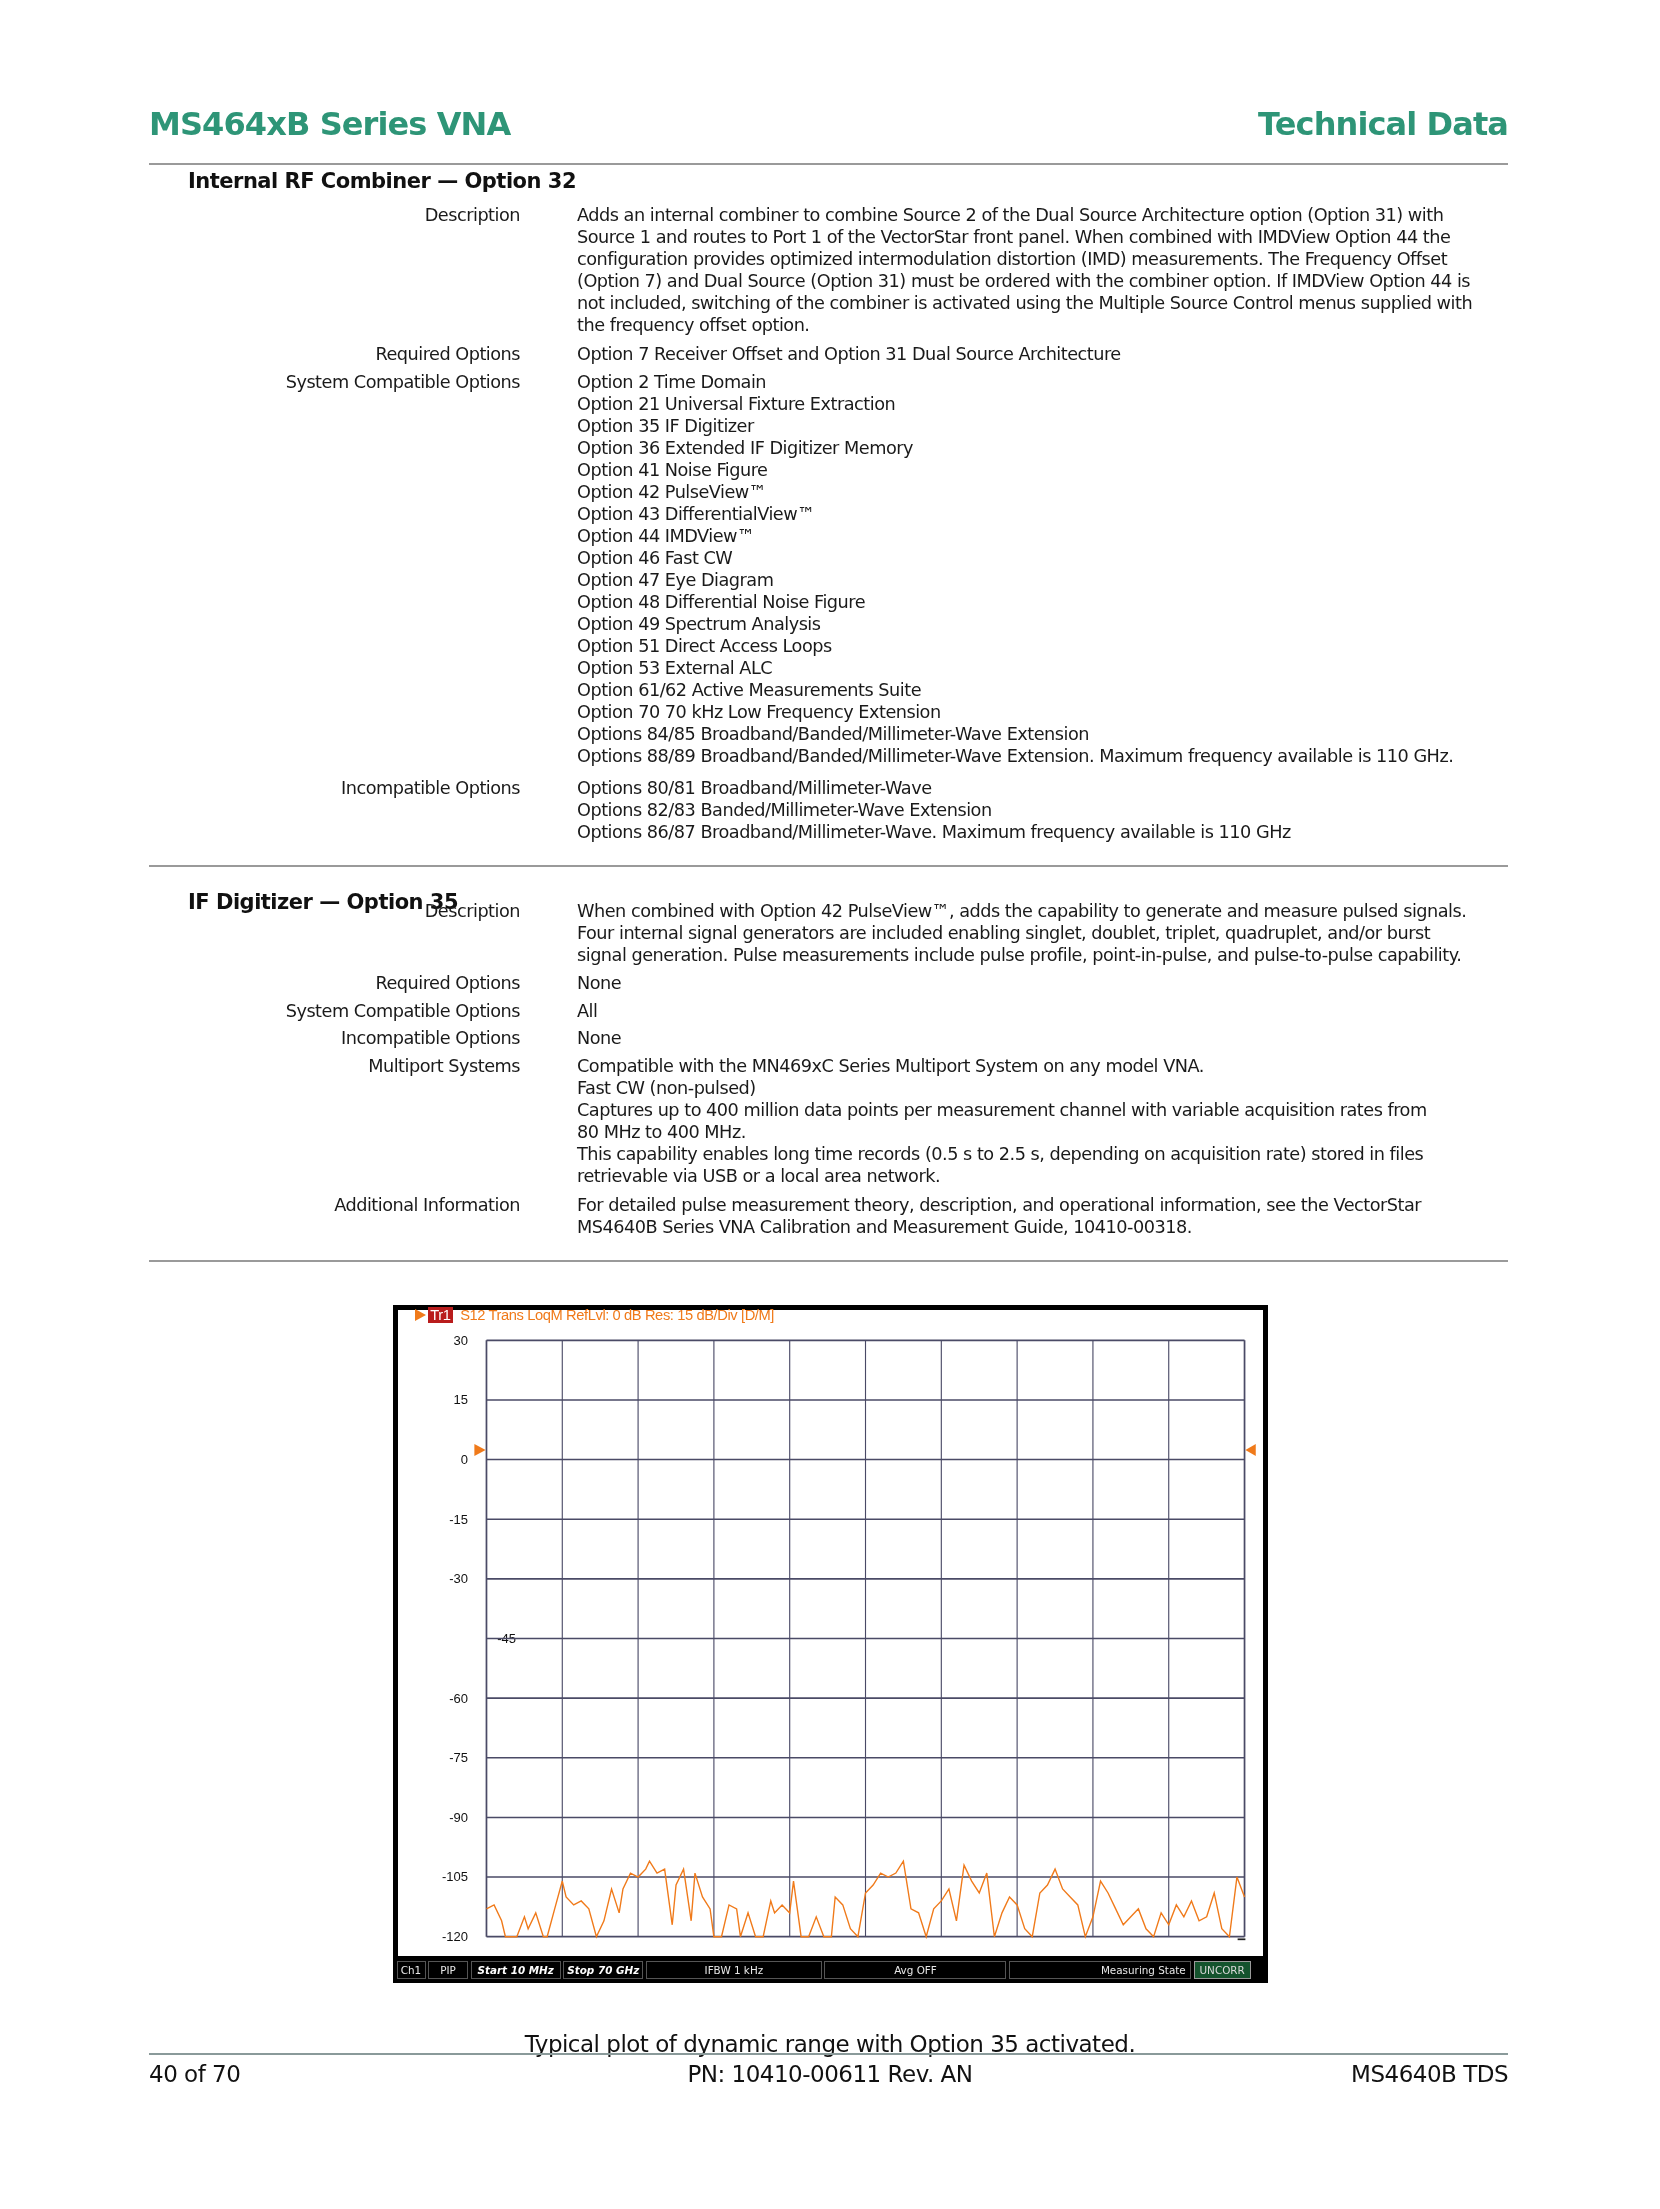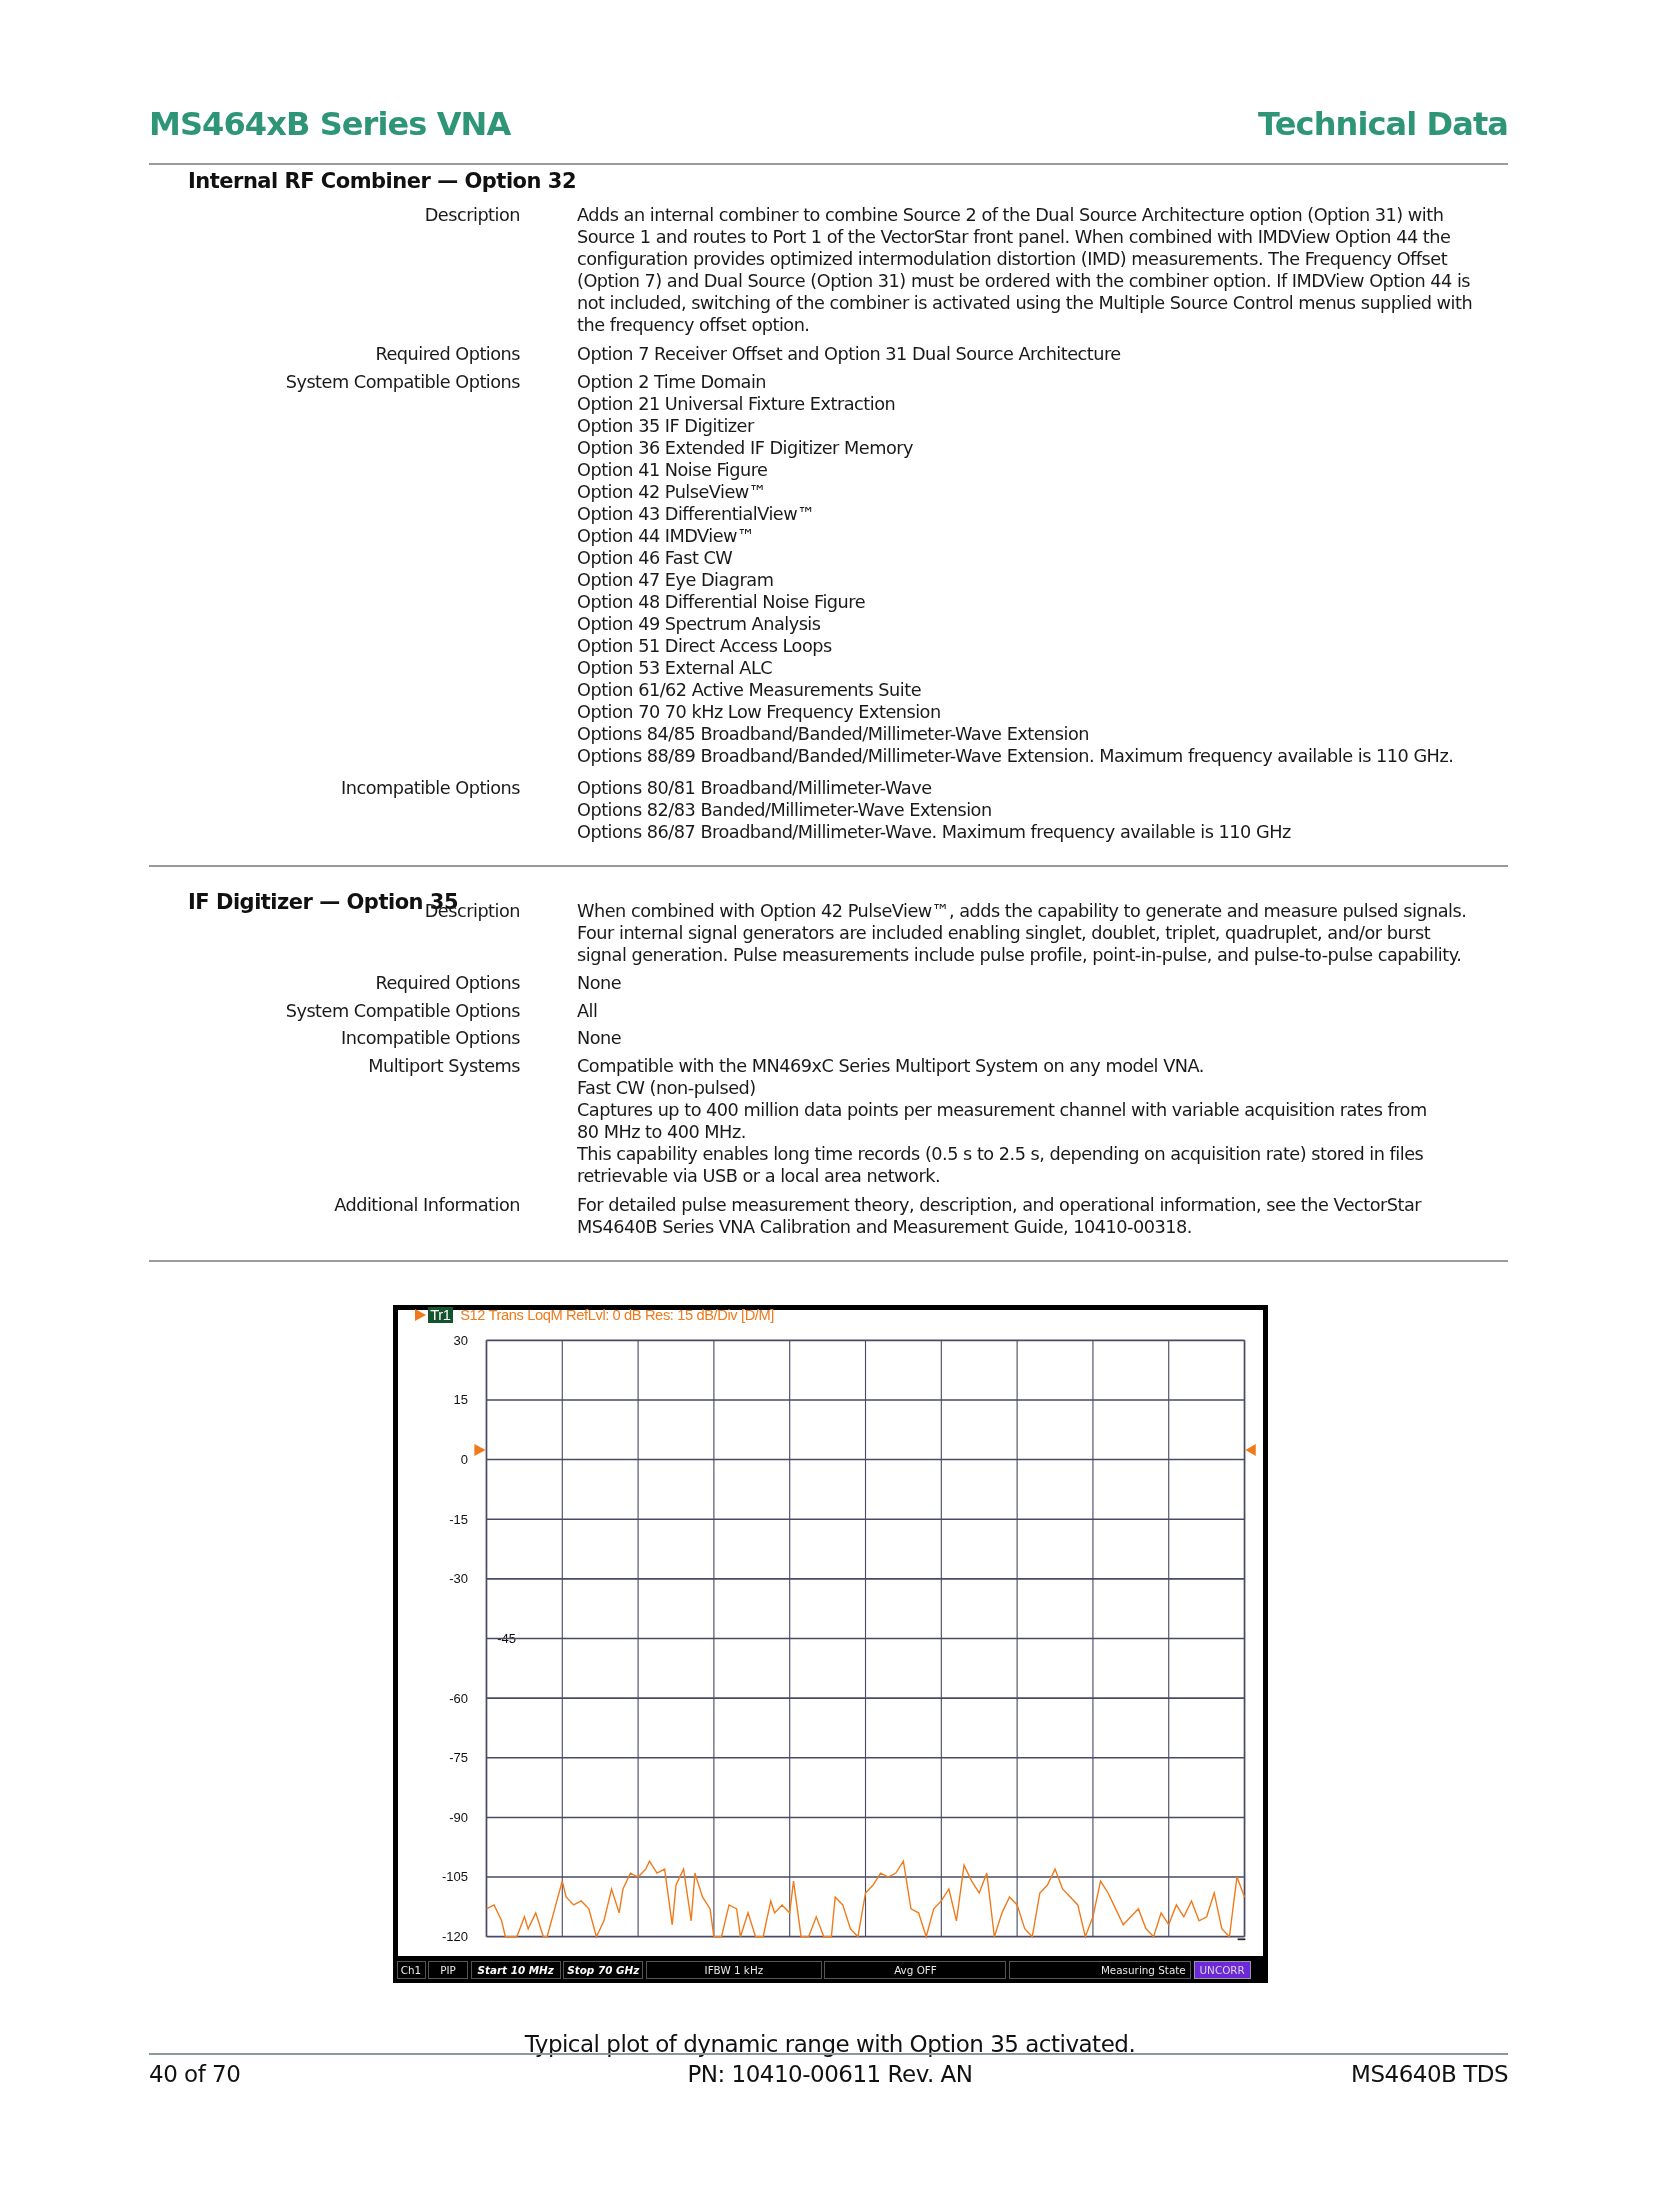--- a/index.html
+++ b/index.html
@@ -14,29 +14,29 @@
   .sec-title { position: absolute; left: 188px; font-weight: bold; font-size: 21px; letter-spacing: -0.5px; color: #111; }
 
   .row { position: absolute; left: 149px; width: 1359px; font-size: 17.7px; line-height: 22px; letter-spacing: -0.5px; }
   .row .lbl { position: absolute; right: 988px; text-align: right; white-space: nowrap; color: #1a1a1a; }
   .row .val { position: absolute; left: 428px; width: 934px; color: #1a1a1a; }
   .row .val div { white-space: nowrap; }
 
   
   .chart-frame { position: absolute; left: 393px; top: 1305px; width: 875px; height: 678px; background: #ffffff; border-top: 5.2px solid #000; border-left: 5.2px solid #000; border-right: 5.2px solid #000; box-sizing: border-box; }
   .chart-title { position: absolute; left: 415px; top: 1307px; font-family: "Liberation Sans", sans-serif; font-size: 14.7px; color: #f07a1a; white-space: nowrap; letter-spacing: -0.4px; }
-  .tr-badge { display: inline-block; background: #14532d; color: #fff; padding: 0 2.6px; margin-right: 7px; }
+  .tr-badge { display: inline-block; background: #b91c1c; color: #fff; padding: 0 2.6px; margin-right: 7px; }
   .tr-arrow { display: inline-block; width: 0; height: 0; border-top: 6px solid transparent; border-bottom: 6px solid transparent; border-left: 11.2px solid #f07a1a; margin-right: 1.7px; vertical-align: -0.9px; }
   svg.plot { position: absolute; left: 398px; top: 1323px; }
   .ytick { position: absolute; width: 69px; text-align: right; font-family: "Liberation Sans", sans-serif; font-size: 13px; color: #111; }
 
   .statusbar { position: absolute; left: 393px; top: 1956px; width: 875px; height: 27px; background: #000; display: flex; align-items: center; padding: 0 3.5px; box-sizing: border-box; gap: 2.6px; }
   .seg { height: 18px; border: 0.9px solid #555; color: #e8e8e8; font-family: "DejaVu Sans", sans-serif; font-size: 10.4px; display: flex; align-items: center; justify-content: center; padding: 0 4.3px; box-sizing: border-box; white-space: nowrap; }
   .seg.b { font-weight: bold; color: #fff; font-style: italic; }
-  .seg.uncorr { background: #6d28d9; color: #d8d8d8; border-color: #9a9a9a; }
+  .seg.uncorr { background: #14532d; color: #d8d8d8; border-color: #9a9a9a; }
 
   .caption { position: absolute; left: 0; width: 1660px; top: 1999px; text-align: center; font-size: 23px; letter-spacing: -0.5px; color: #111; margin-top: 32px; }
 
   .footer { position: absolute; top: 2061px; font-size: 23px; letter-spacing: -0.5px; color: #111; }
 </style>
 </head>
 <body>
 
 <div class="page">
 

